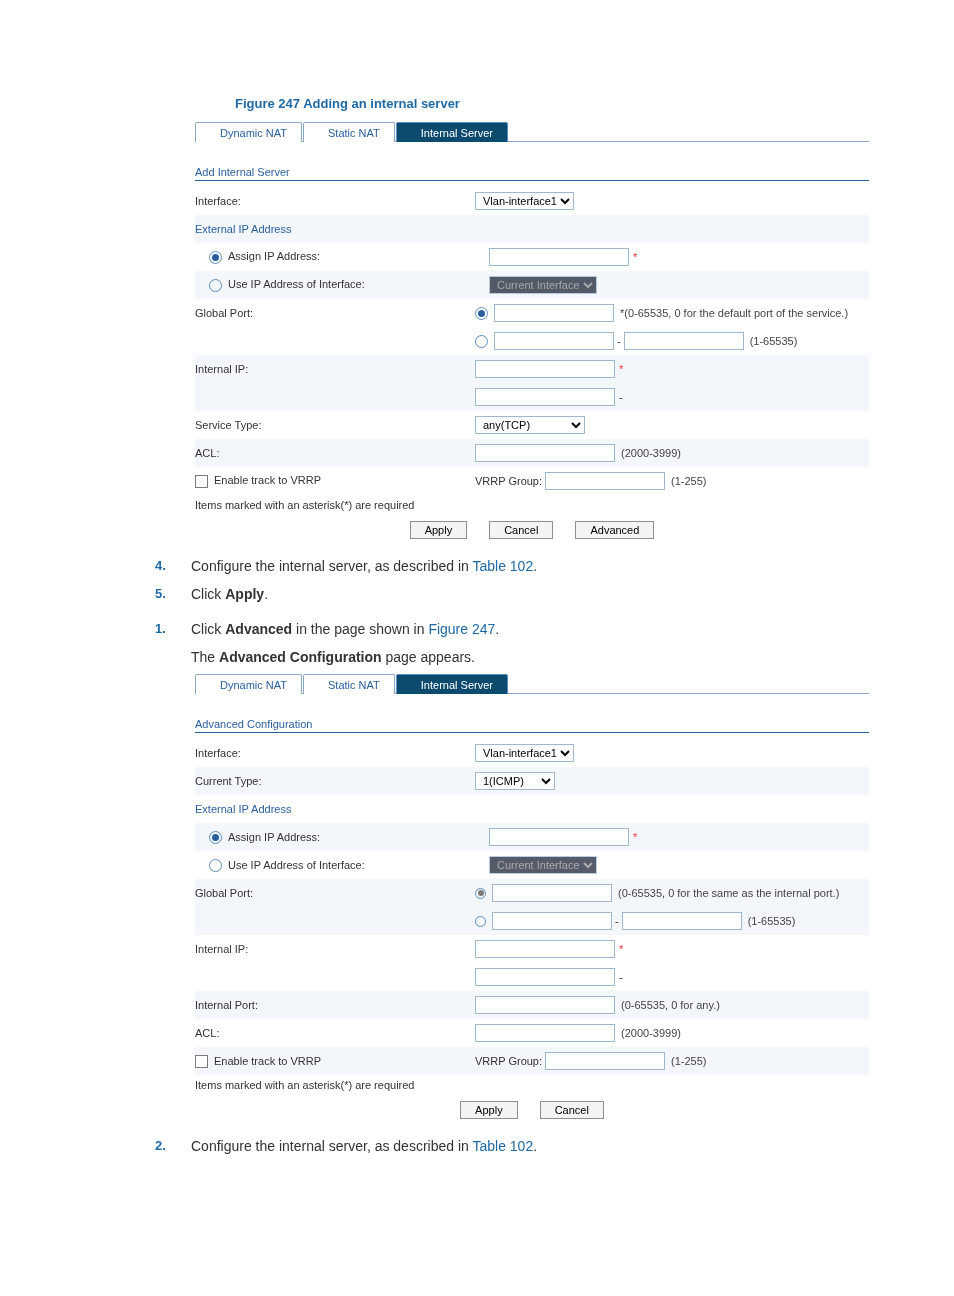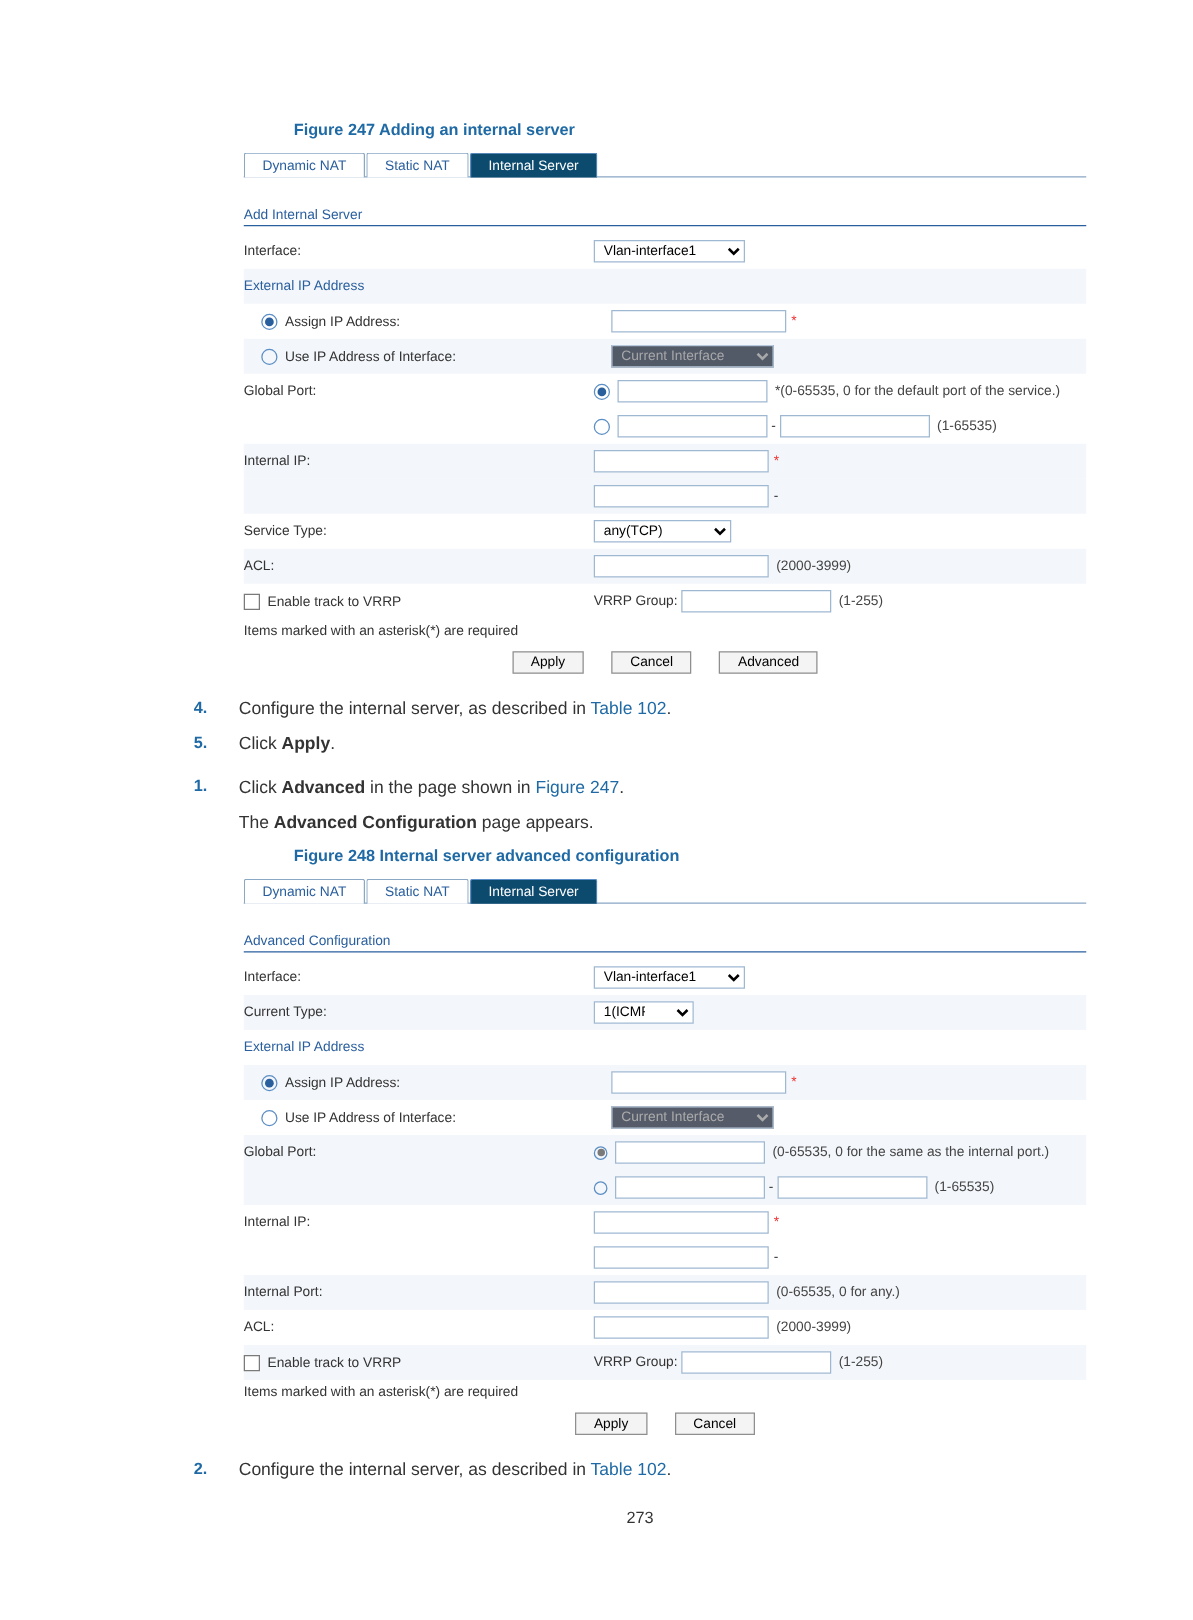--- a/index.html
+++ b/index.html
@@ -22,21 +22,21 @@
   }
   .ui-panel {
     margin: 6px 0 10px 40px;
     font-size: 11px;
     color: #333;
   }
   .tabs {
     display: flex;
   }
   .tab {
-    padding: 4px 14px 3px 14px;
+    padding: 4px 14px 3px 24px;
     border: 1px solid #8aa7c4;
     border-bottom: none;
     color: #2a5f9e;
     margin-right: 1px;
     font-size: 11px;
     border-top-left-radius: 2px;
     border-top-right-radius: 2px;
     position: relative;
     top: 1px;
     background: #fff;
@@ -72,21 +72,21 @@
   .indent { padding-left: 14px; }
   .shade { background: #f3f6fa; }
   .sel, .inp {
     font-size: 11px;
     height: 18px;
     border: 1px solid #9fb8d2;
     box-sizing: border-box;
     padding: 0 3px;
     background: #fff;
   }
-  .sel { padding-right: 22px; }
+  .sel { padding-right: 0; }
   .sel.disabled { background: #0f172a; color: #888; }
   .star { color: #e33; margin-left: 4px; }
   .hint { color: #444; margin-left: 6px; font-size: 11px; }
   .note-row {
     font-size: 11px;
     color: #333;
     padding-top: 4px;
   }
   .btnrow {
     display: flex;
@@ -276,21 +276,20 @@
       <span class="step-num">1.</span>
       <span class="step-body">
         <span>Click </span><b>Advanced</b><span> in the page shown in </span><span class="linkish">Figure 247</span><span>.</span>
       </span>
     </li>
   </ol>
   <div class="step-sub">
     <span>The </span><b>Advanced Configuration</b><span> page appears.</span>
   </div>
 
-  <div class="fig-title" style="margin-top:10px;">Figure 248 Internal server advanced configuration</div>
 
   <div class="ui-panel">
     <div class="tabstrip">
       <div class="tabs">
         <div class="tab">Dynamic NAT</div>
         <div class="tab">Static NAT</div>
         <div class="tab active">Internal Server</div>
       </div>
     </div>
 
@@ -380,14 +379,13 @@
 
   <ol class="steps">
     <li>
       <span class="step-num">2.</span>
       <span class="step-body">
         <span>Configure the internal server, as described in </span><span class="linkish">Table 102</span><span>.</span>
       </span>
     </li>
   </ol>
 
-  <div class="pgnum">273</div>
 </div>
 
 </body></html>

